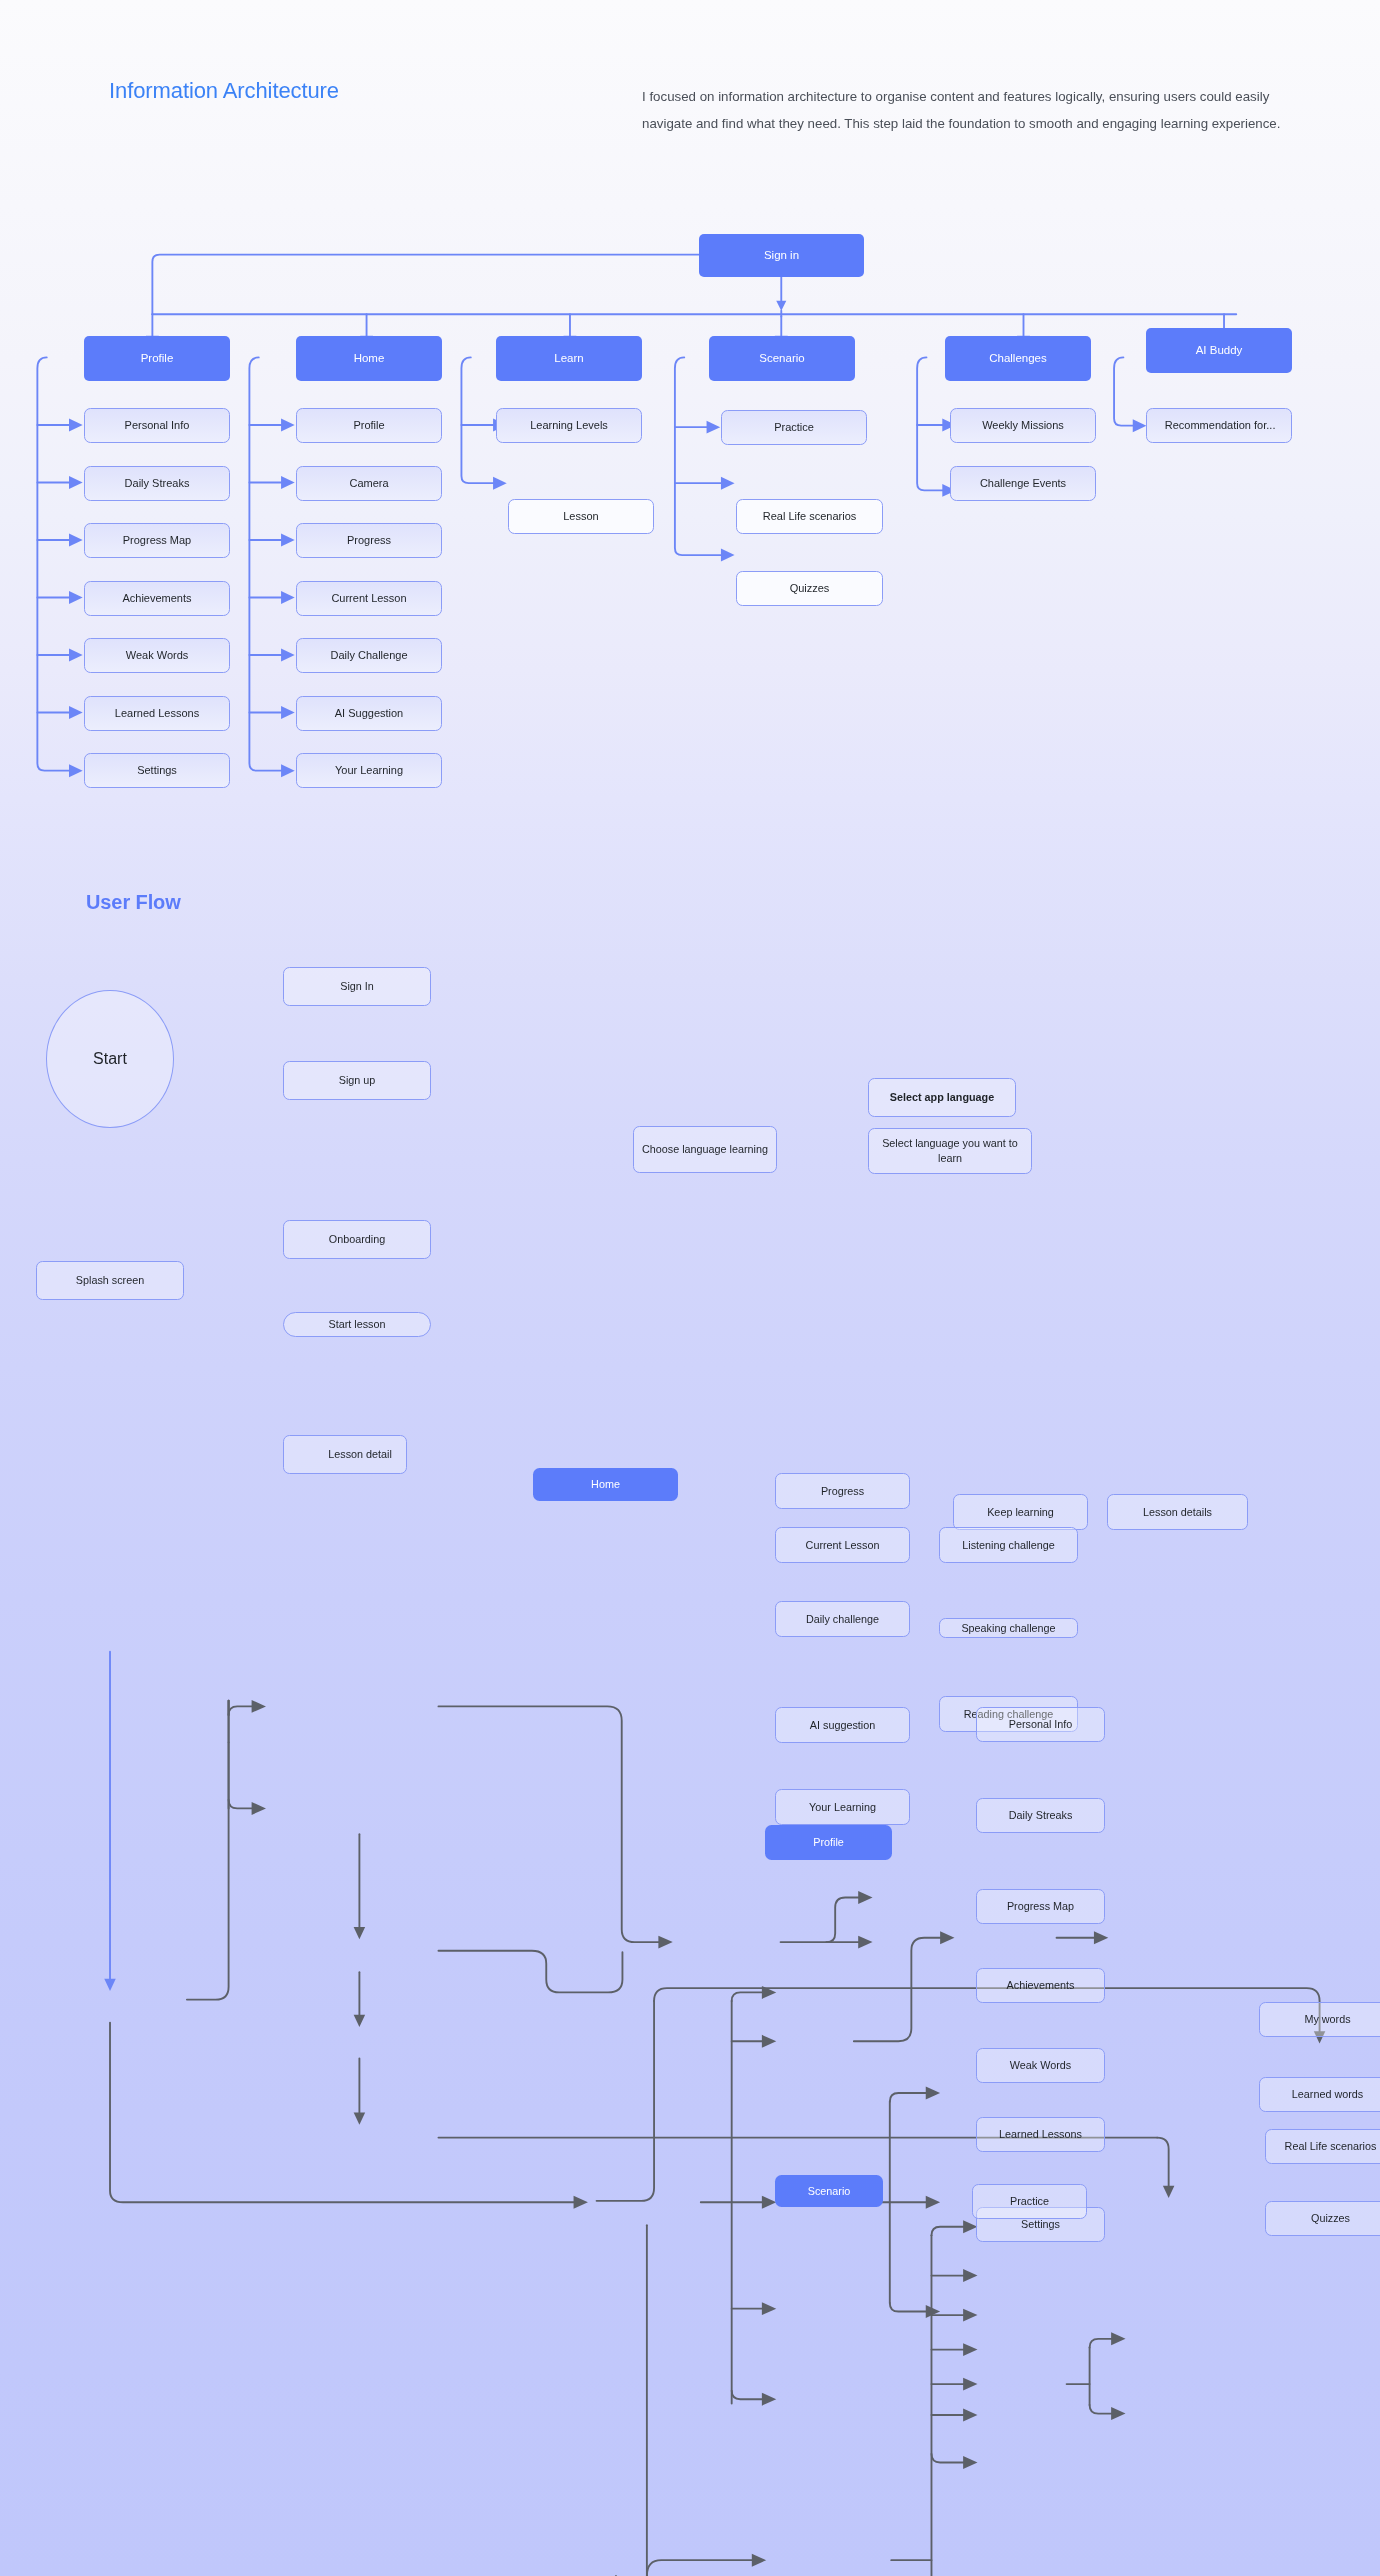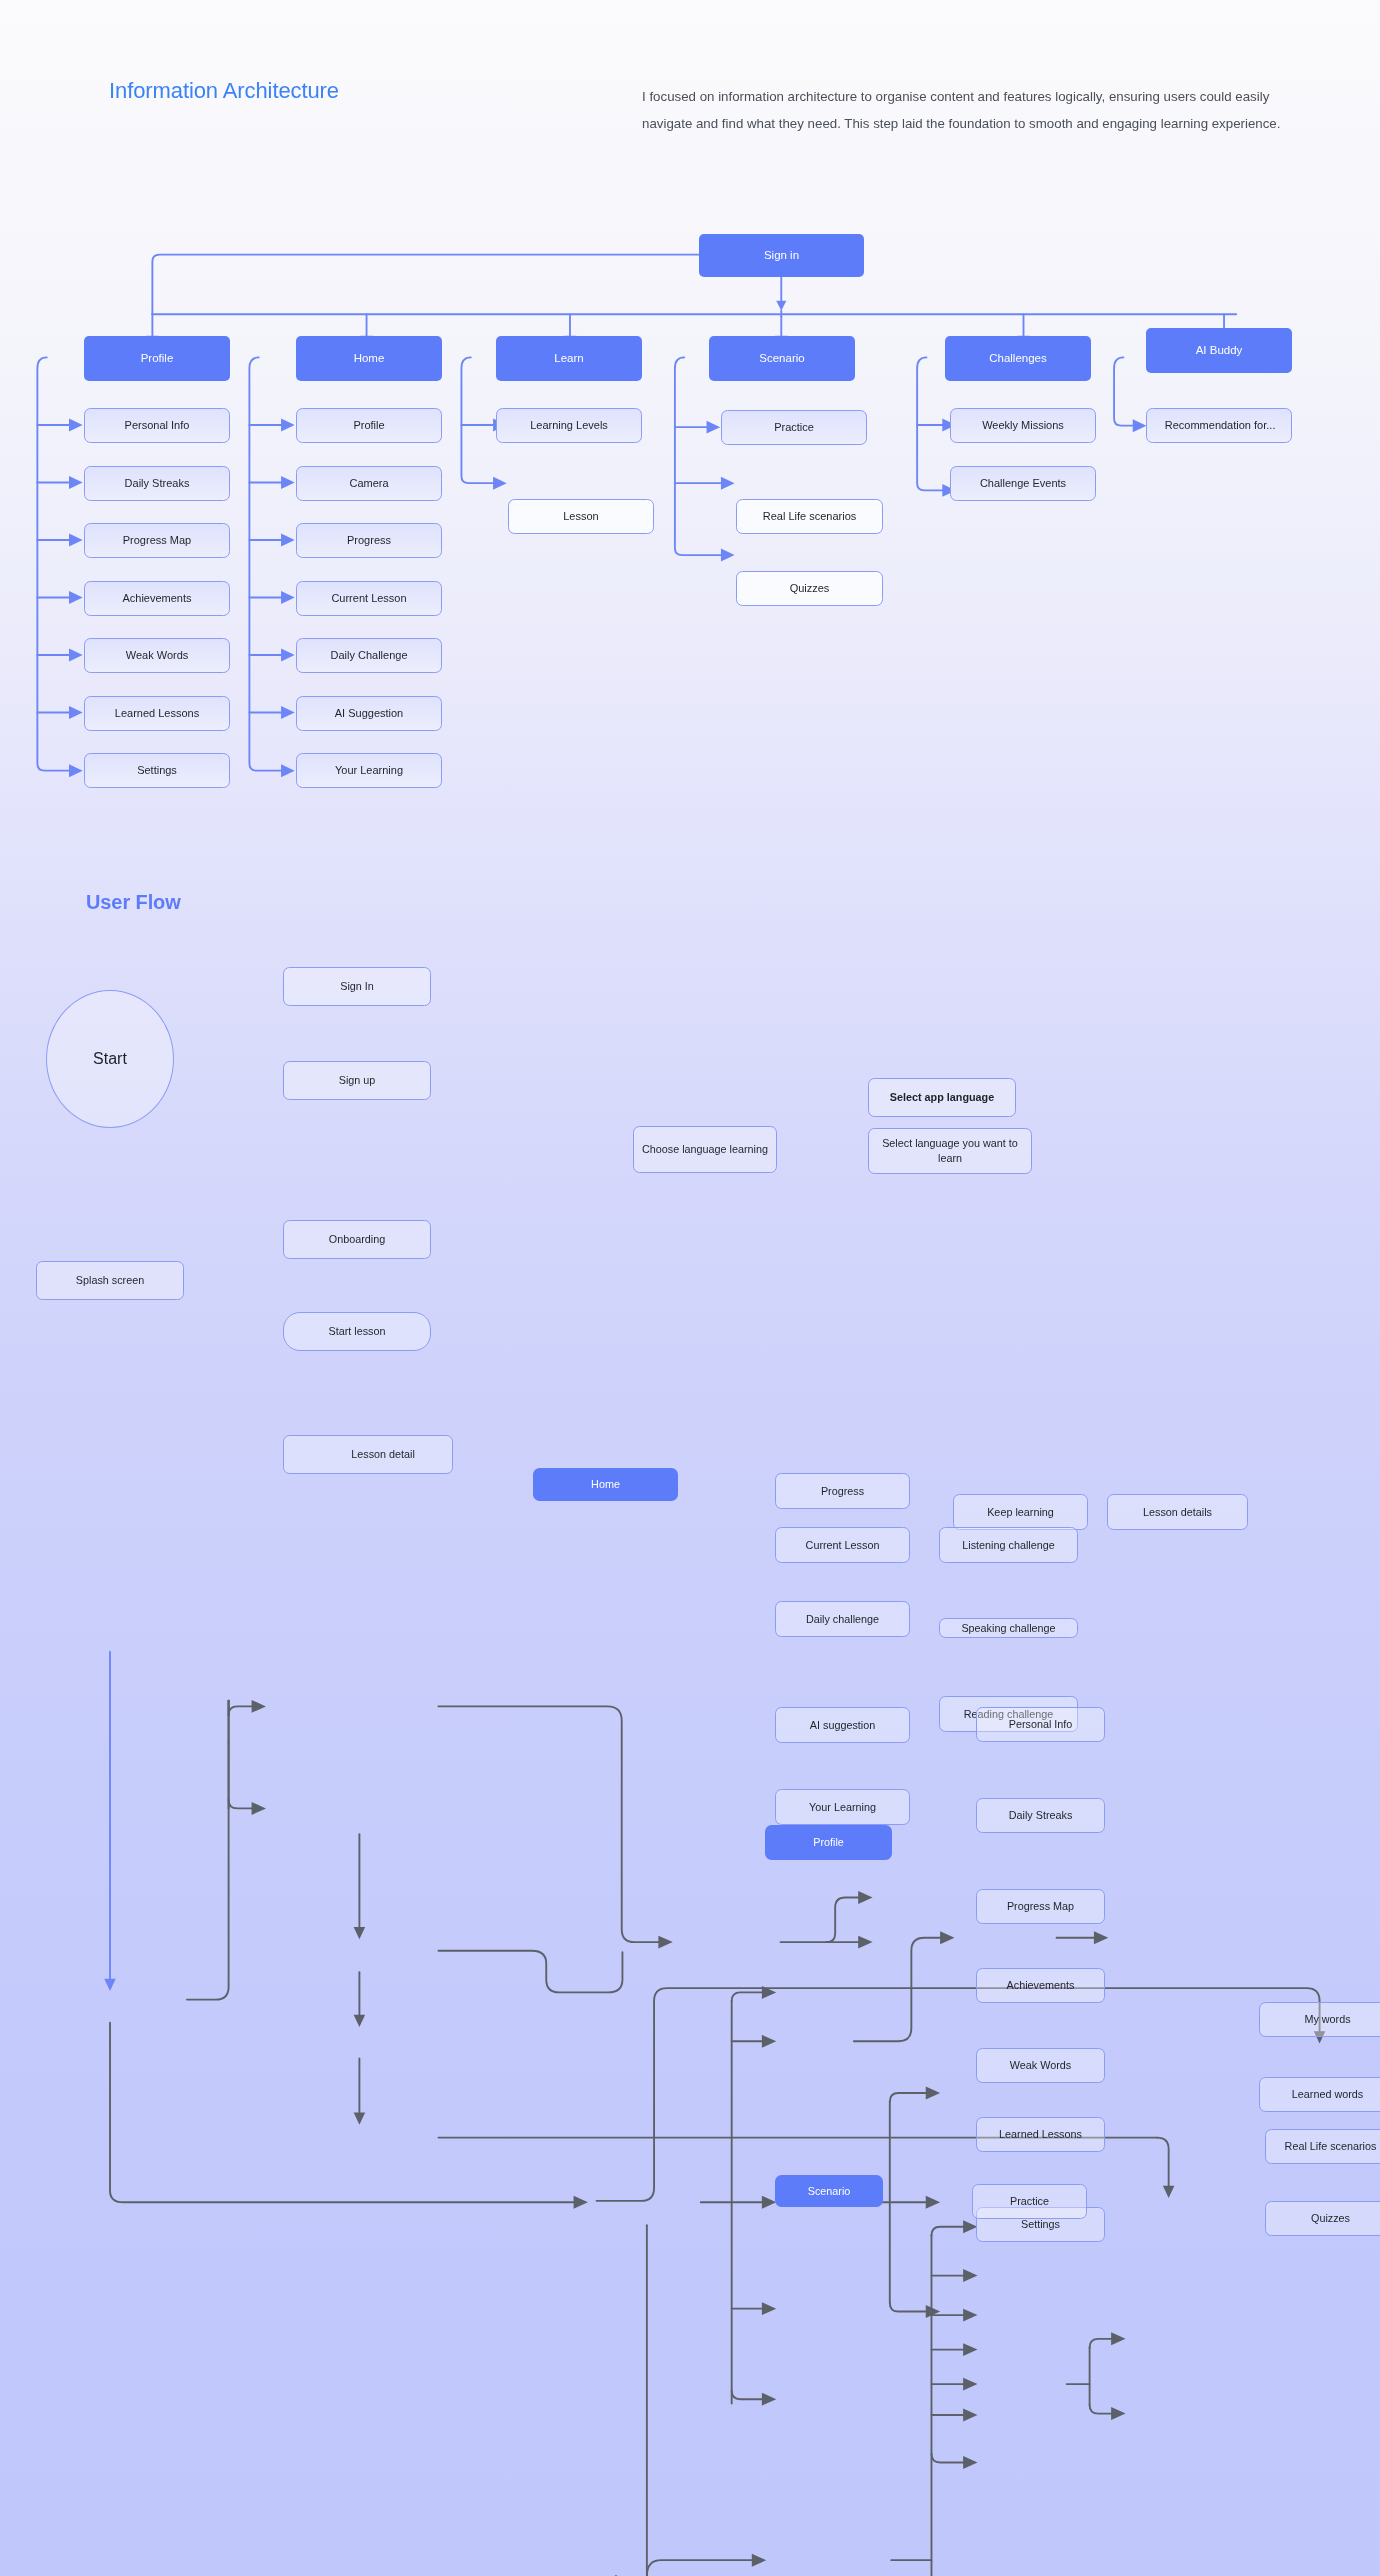--- a/index.html
+++ b/index.html
@@ -329,22 +329,22 @@
 
     <path class="gray-line" d="M857 2300 L857 2300"></path>
   </svg>
 
   <div class="node n-start" style="left:46px; top:990px; width:128px; height:138px;">Start</div>
 
   <div class="node n-uf" style="left:283px; top:967px; width:148px; height:39px;">Sign In</div>
   <div class="node n-uf" style="left:283px; top:1061px; width:148px; height:39px;">Sign up</div>
   <div class="node n-uf" style="left:36px; top:1261px; width:148px; height:39px;">Splash screen</div>
   <div class="node n-uf" style="left:283px; top:1220px; width:148px; height:39px;">Onboarding</div>
-  <div class="node n-uf" style="left:283px; top:1312px; width:148px; height:39px;border-radius:17px;">Start lesson</div>
-  <div class="node n-uf" style="left:283px; top:1435px; width:170px; height:39px;padding-left:36px;">Lesson detail</div>
+  <div class="node n-uf" style="left:283px; top:1312px; width:148px; height:25px;border-radius:17px;">Start lesson</div>
+  <div class="node n-uf" style="left:283px; top:1435px; width:124px; height:39px;padding-left:36px;">Lesson detail</div>
 
   <div class="node n-uf" style="left:633px; top:1126px; width:144px; height:47px;">Choose language learning</div>
   <div class="node n-uf" style="left:868px; top:1078px; width:148px; height:39px;font-weight:bold;">Select app language</div>
   <div class="node n-uf" style="left:868px; top:1128px; width:164px; height:46px;">Select  language you want to learn</div>
 
   <div class="node n-uf-solid" style="left:533px; top:1468px; width:145px; height:33px;">Home</div>
 
   <div class="node n-uf" style="left:775px; top:1473px; width:135px; height:36px;">Progress</div>
   <div class="node n-uf" style="left:775px; top:1527px; width:135px; height:36px;">Current Lesson</div>
   <div class="node n-uf" style="left:953px; top:1494px; width:135px; height:36px;">Keep learning</div>

